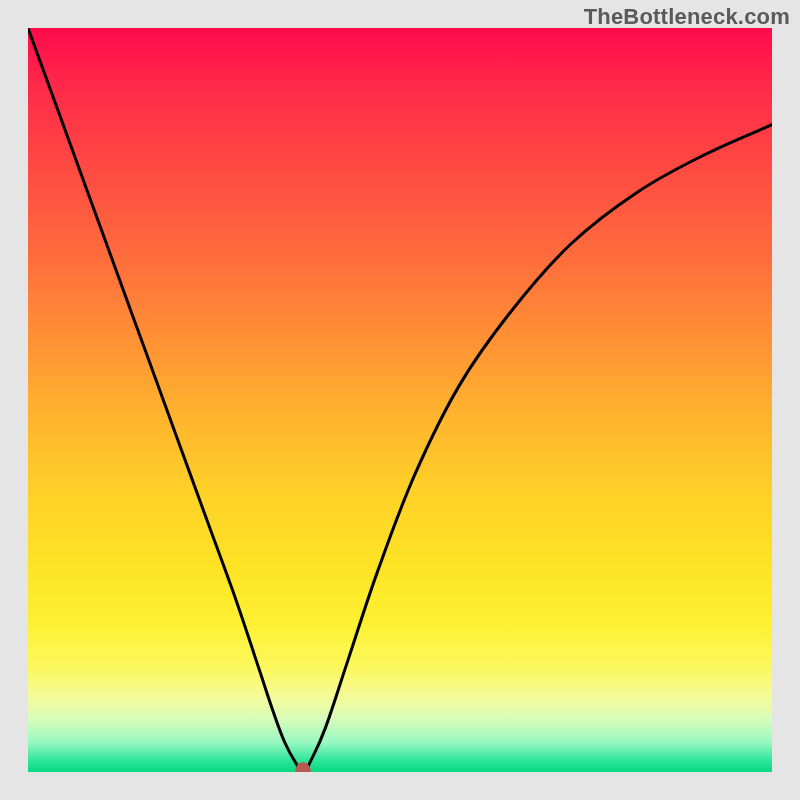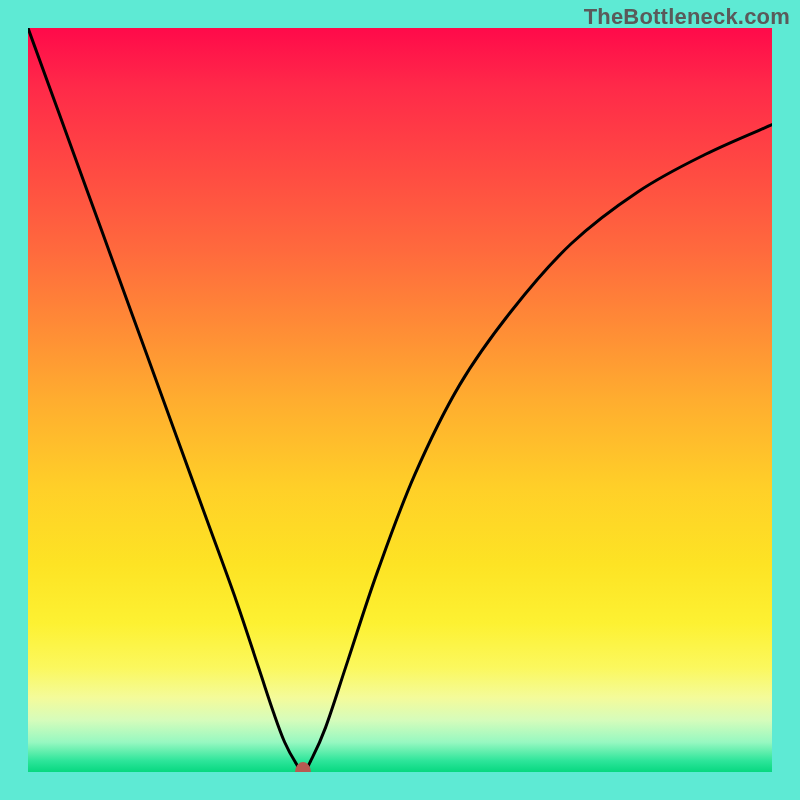--- a/index.html
+++ b/index.html
@@ -8,21 +8,21 @@
     width: 800px;
     height: 800px;
     background: #000;
     overflow: hidden;
     font-family: Arial, Helvetica, sans-serif;
   }
   .frame {
     position: relative;
     width: 800px;
     height: 800px;
-    background: #5eead4;
+    background: #e5e5e5;
   }
   .watermark {
     position: absolute;
     top: 4px;
     right: 10px;
     color: #5a5a5a;
     font-size: 22px;
     font-weight: 600;
     letter-spacing: 0.2px;
     z-index: 30;

